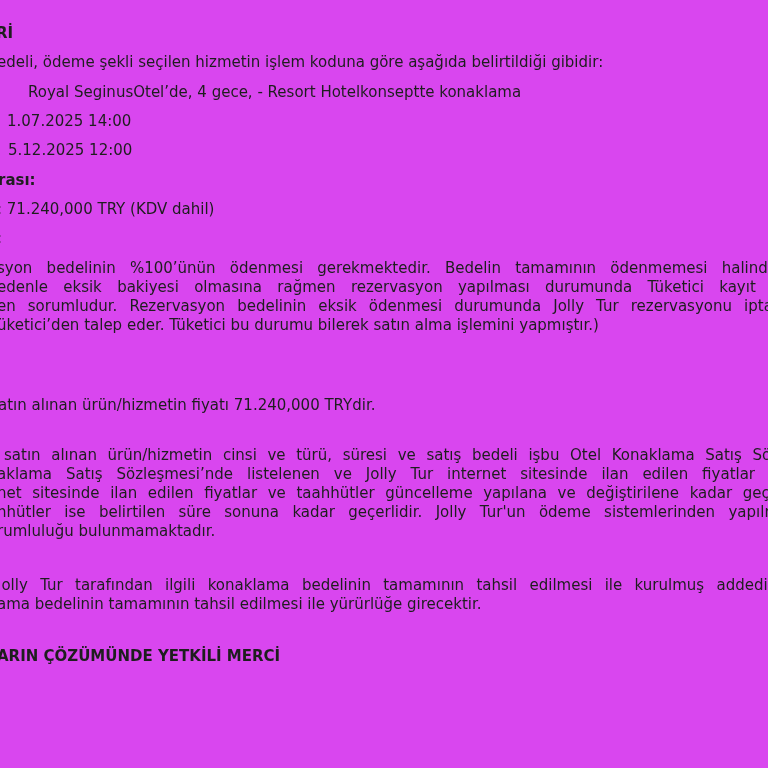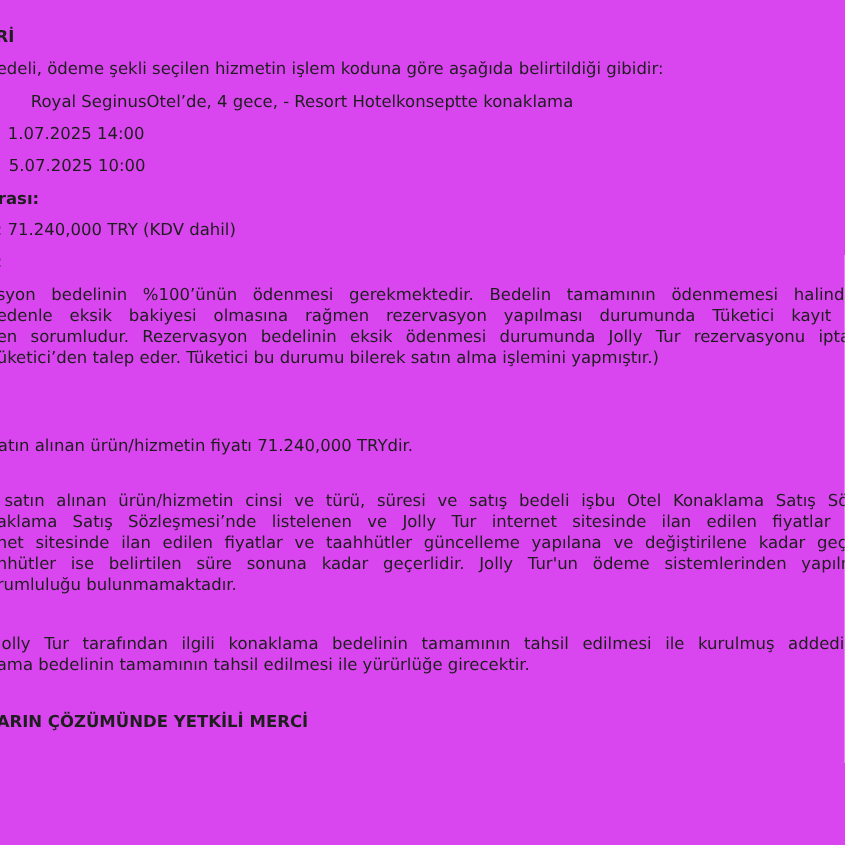--- a/index.html
+++ b/index.html
@@ -53,21 +53,21 @@
 <div class="page">
 
   <div class="line bold" style="left:-4px; top:24px;">Rİ</div>
 
   <div class="line" style="left:-3px; top:53px;">edeli, ödeme şekli seçilen hizmetin işlem koduna göre aşağıda belirtildiği gibidir:</div>
 
   <div class="line" style="left:6px; top:83px;margin-left:22px;">Royal SeginusOtel’de, 4 gece,  - Resort Hotelkonseptte konaklama</div>
 
   <div class="line" style="left:7px; top:112px;text-align:center;">1.07.2025 14:00</div>
 
-  <div class="line" style="left:8px; top:141px;">5.07.2025 10:00</div>
+  <div class="line" style="left:8px; top:141px;">5.12.2025 12:00</div>
 
   <div class="line bold" style="left:-2px; top:171px;">rası:</div>
 
   <div class="line" style="left:-3px; top:200px;">: 71.240,000 TRY (KDV dahil)</div>
 
   <div class="line" style="left:-3px; top:229px;">:</div>
 
   <div class="just" style="left:-3px; top:259px; width:780px;">
     <span class="jl">syon bedelinin %100’ünün ödenmesi gerekmektedir. Bedelin tamamının ödenmemesi halinde</span>
     <span class="jl">edenle eksik bakiyesi olmasına rağmen rezervasyon yapılması durumunda Tüketici kayıt t</span>

